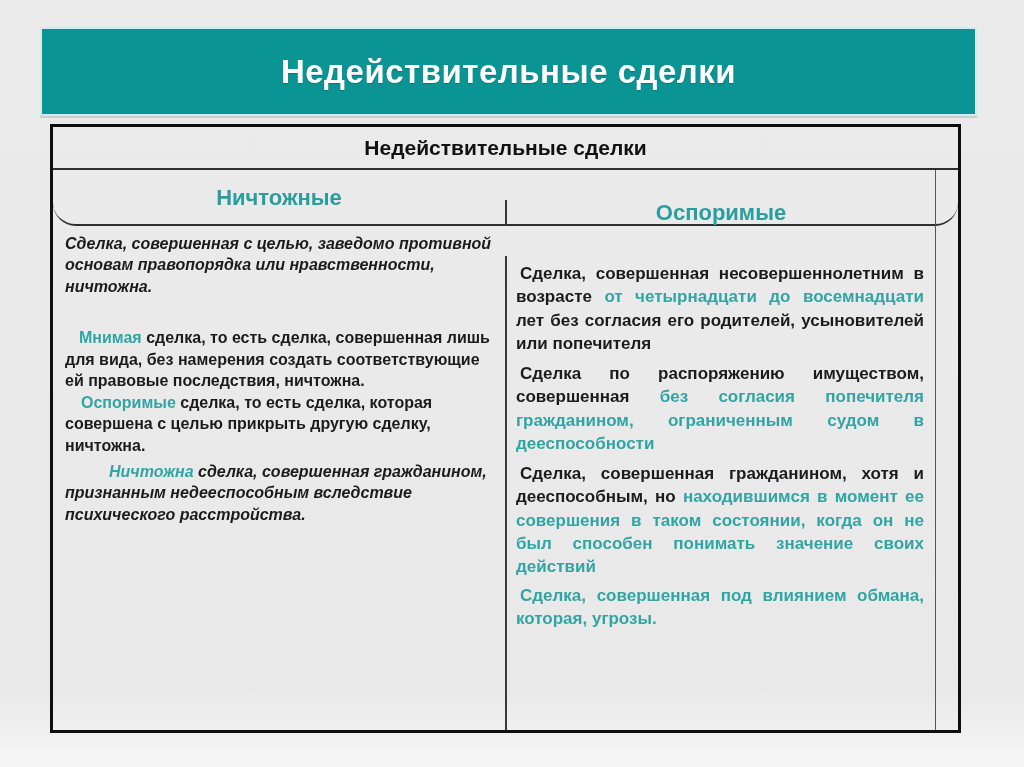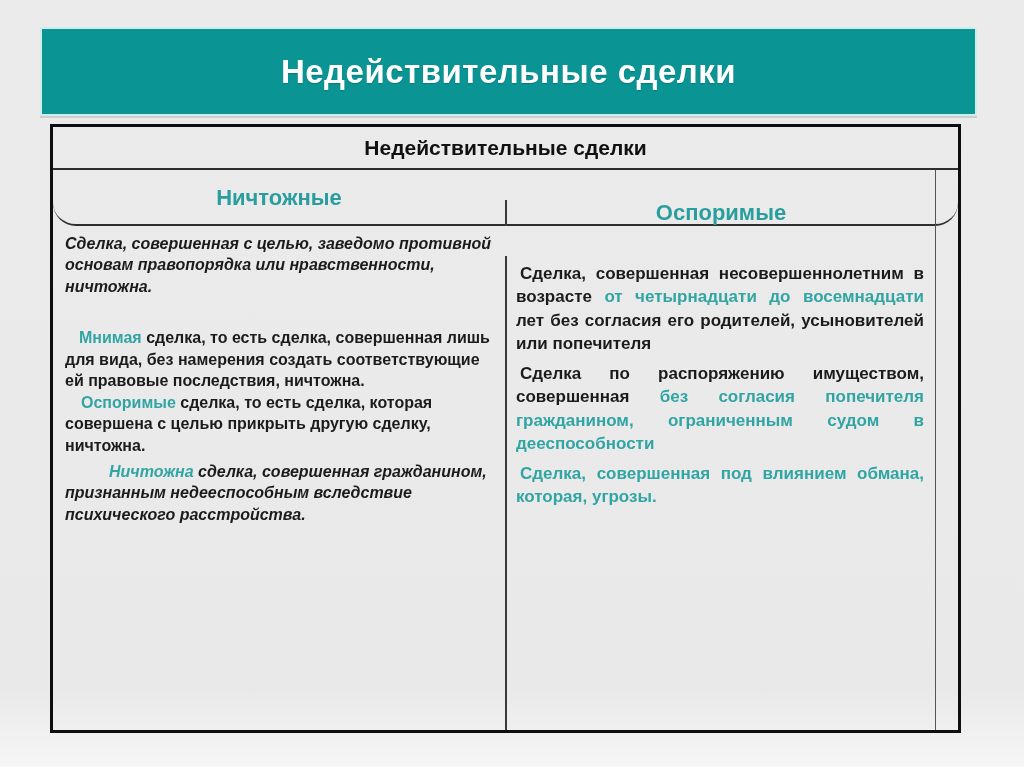--- a/index.html
+++ b/index.html
@@ -155,20 +155,21 @@
       <div class="cell cell-left">
         <p class="p1"><span>Сделка, совершенная с целью, заведомо противной основам правопорядка или нравственности, ничтожна.</span></p>
         <p class="p2"><span class="hl">Мнимая</span><span> сделка, то есть сделка, совершенная лишь для вида, без намерения создать соответствующие ей правовые последствия, ничтожна.</span></p>
         <p class="p3"><span class="hl">Оспоримые</span><span> сделка, то есть сделка, которая совершена с целью прикрыть другую сделку, ничтожна.</span></p>
         <p class="p4"><span class="hl">Ничтожна</span><span> сделка, совершенная гражданином, признанным недееспособным вследствие психического расстройства.</span></p>
       </div>
 
       <div class="cell cell-right v-sep-mid">
         <p class="rp1"><span>Сделка, совершенная несовершеннолетним в возрасте </span><span class="hl">от четырнадцати до восемнадцати</span><span> лет без согласия его родителей, усыновителей или попечителя</span></p>
         <p class="rp2"><span>Сделка по распоряжению имуществом, совершенная </span><span class="hl">без согласия попечителя гражданином, ограниченным судом в дееспособности</span></p>
+        <p class="rp3"><span>Сделка, совершенная гражданином, хотя и дееспособным, но </span><span class="hl">находившимся в момент ее совершения в таком состоянии, когда он не был способен понимать значение своих действий</span></p>
         <p class="rp4"><span class="hl">Сделка, совершенная под влиянием обмана, которая, угрозы.</span></p>
       </div>
 
       <div class="v-sep-thin"></div>
 
     </div>
   </div>
 </div>
 
 </body></html>

